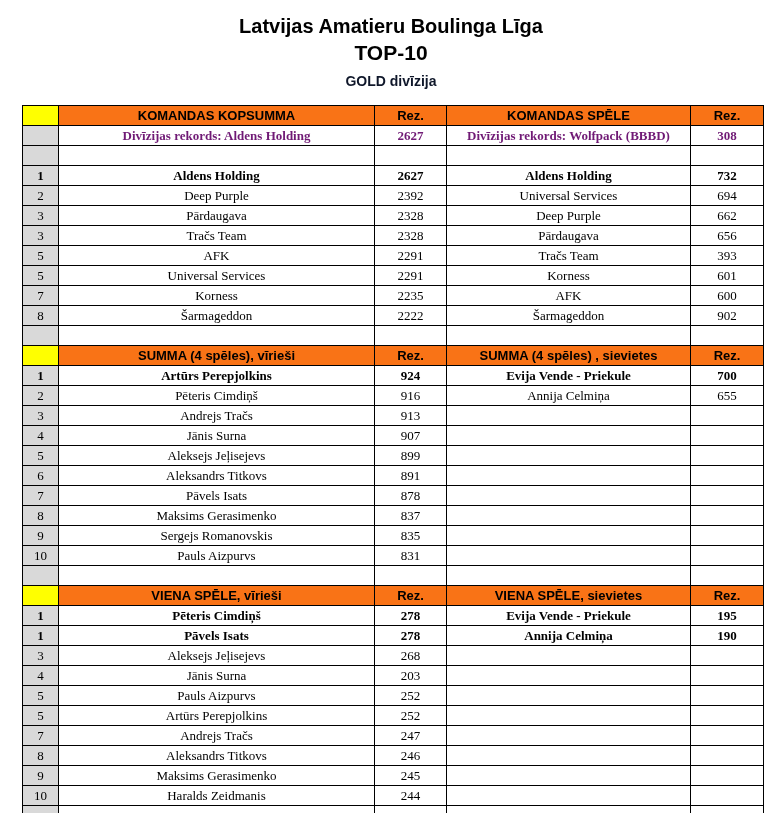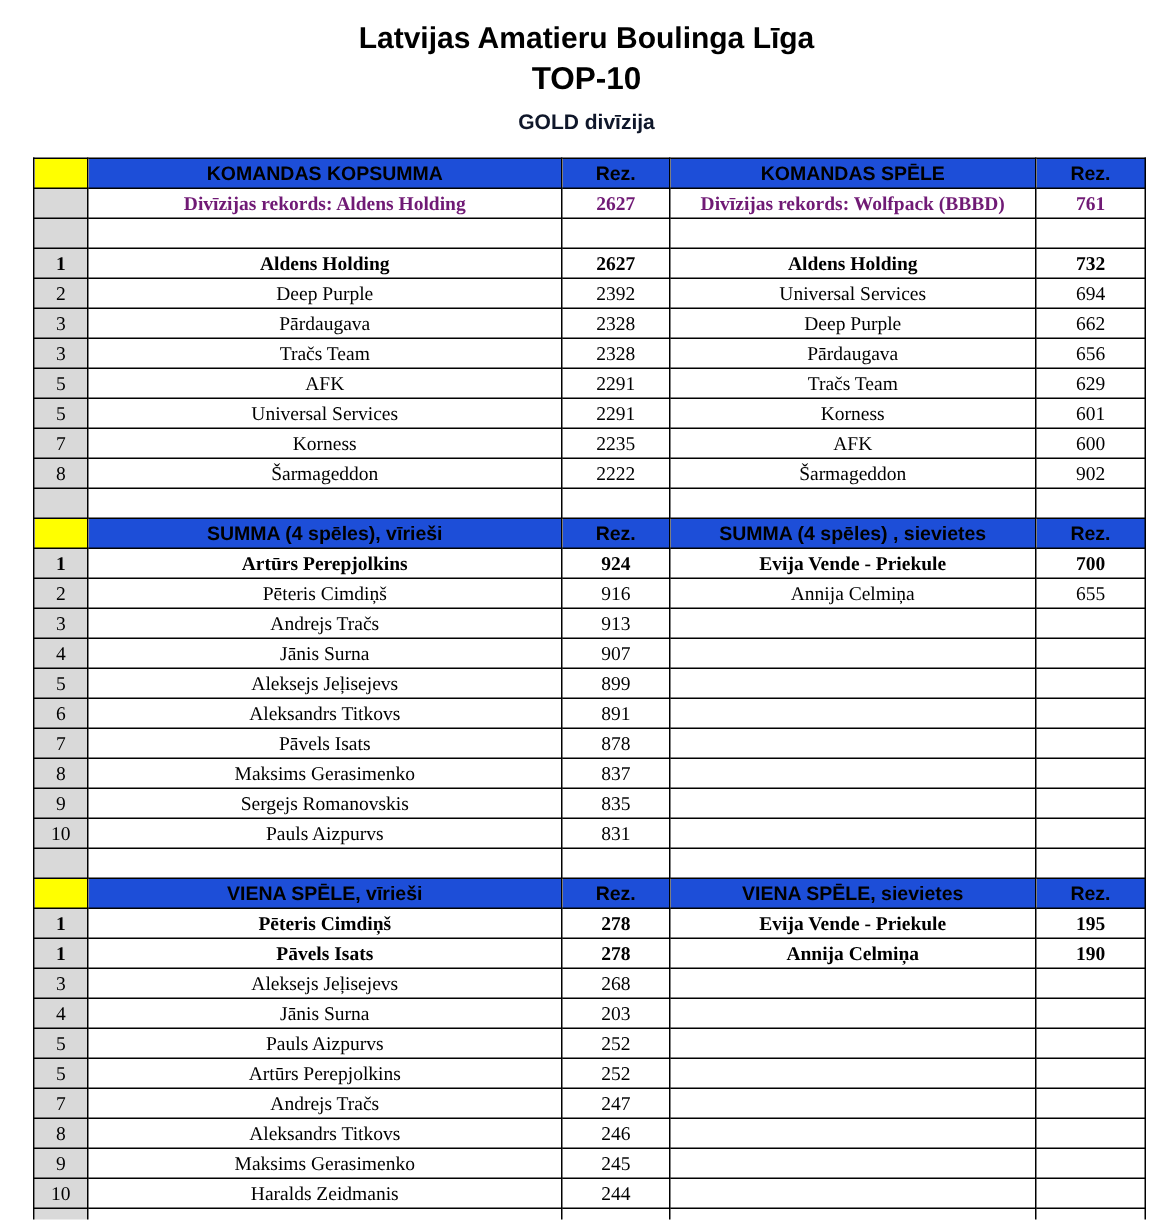--- a/index.html
+++ b/index.html
@@ -86,21 +86,21 @@
   td.rez {
     text-align: center;
     background: #ffffff;
   }
   
   td.thickleft {
     border-left: 3px solid #000000;
     text-align: center;
   }
   tr.hdr td {
-    background: #1d4ed8;
+    background: #f97316;
     font-family: "Liberation Sans", sans-serif;
     font-weight: bold;
     font-size: 13px;
     text-align: center;
   }
   tr.hdr td.rank {
     background: #ffff00;
   }
   tr.record td.name,
   tr.record td.rez {
@@ -151,21 +151,21 @@
             <td class="name">KOMANDAS KOPSUMMA</td>
             <td class="rez">Rez.</td>
             <td class="name thickleft">KOMANDAS SPĒLE</td>
             <td class="rez">Rez.</td>
           </tr>
           <tr class="record">
             <td class="rank"></td>
             <td class="name">Divīzijas rekords: Aldens Holding</td>
             <td class="rez">2627</td>
             <td class="name thickleft">Divīzijas rekords: Wolfpack (BBBD)</td>
-            <td class="rez">761</td>
+            <td class="rez">308</td>
           </tr>
           <tr class="spacer">
             <td class="rank"></td>
             <td class="name"></td>
             <td class="rez"></td>
             <td class="name thickleft"></td>
             <td class="rez"></td>
           </tr>
           <tr class="top">
             <td class="rank">1</td>
@@ -193,21 +193,21 @@
             <td class="name">Tračs Team</td>
             <td class="rez">2328</td>
             <td class="name thickleft">Pārdaugava</td>
             <td class="rez">656</td>
           </tr>
           <tr class="">
             <td class="rank">5</td>
             <td class="name">AFK</td>
             <td class="rez">2291</td>
             <td class="name thickleft">Tračs Team</td>
-            <td class="rez">629</td>
+            <td class="rez">393</td>
           </tr>
           <tr class="">
             <td class="rank">5</td>
             <td class="name">Universal Services</td>
             <td class="rez">2291</td>
             <td class="name thickleft">Korness</td>
             <td class="rez">601</td>
           </tr>
           <tr class="">
             <td class="rank">7</td>

